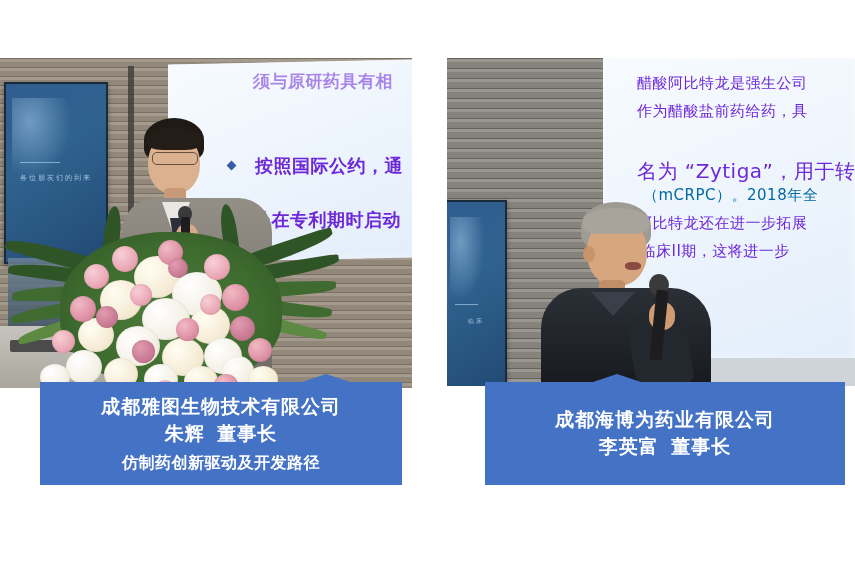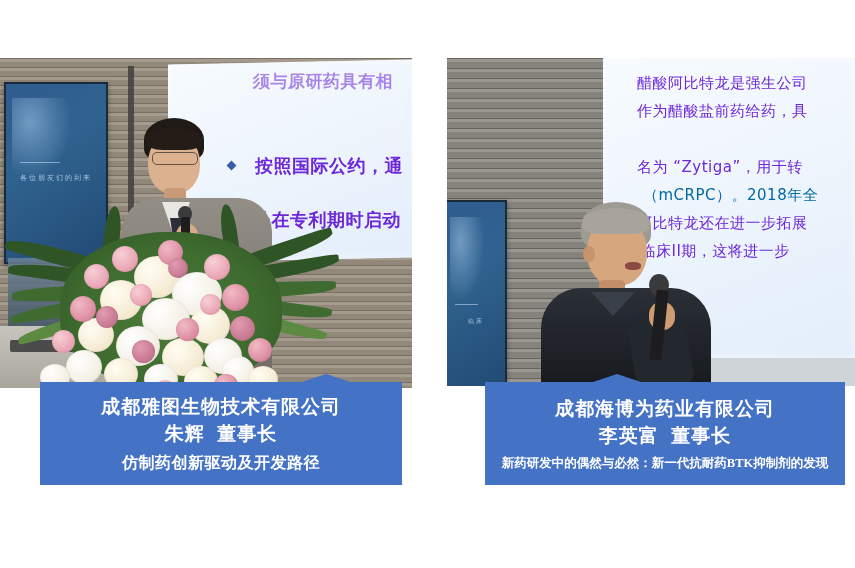--- a/index.html
+++ b/index.html
@@ -274,21 +274,21 @@
   <div class="photo" id="photo-right">
 
     <div class="slatwall grey" style="left:0;top:0;width:160px;height:328px;"></div>
 
     <div class="screen" style="left:156px;top:0px;width:252px;height:300px;"></div>
 
     <div class="screen-text" style="left:190px;top:16px;font-size:15px;">醋酸阿比特龙是强生公司</div>
     <div class="screen-text" style="left:190px;top:44px;font-size:15px;">
       <span>作为醋酸盐前药给药，具</span>
     </div>
-    <div class="screen-text" style="left:190px;top:100px;font-size:15px;">名为 “Zytiga”，用于转</div>
+    <div class="screen-text" style="left:190px;top:100px;font-size:20px;">名为 “Zytiga”，用于转</div>
     <div class="screen-text red" style="left:196px;top:128px;font-size:15px;">（mCRPC）。2018年全</div>
     <div class="screen-text" style="left:190px;top:156px;font-size:15px;">阿比特龙还在进一步拓展</div>
     <div class="screen-text" style="left:178px;top:184px;font-size:15px;">入临床II期，这将进一步</div>
 
     <div class="tv" style="left:-2px;top:142px;width:58px;height:186px;">
       <div class="tvglow"></div>
       <div class="tvline" style="top:55%;"></div>
       <div class="tvcaption" style="top:62%;font-size:6px;">临床</div>
     </div>
 
@@ -328,17 +328,16 @@
     </div>
   </div>
 
   <div class="caption" id="caption-right">
     <svg class="notch-layer" viewBox="0 0 360 111" preserveAspectRatio="none">
       <path d="M0,8 L108,8 L132,0 L156,8 L360,8 L360,111 L0,111 Z" fill="#4472C4"></path>
     </svg>
     <div class="cap-body">
       <div class="cap-line cap-company">成都海博为药业有限公司</div>
       <div class="cap-line cap-person">李英富  董事长</div>
-      <div class="cap-line cap-topic small">新药研发中的偶然与必然：新一代抗耐药BTK抑制剂的发现</div>
     </div>
   </div>
 
 </div>
 
 </body></html>

